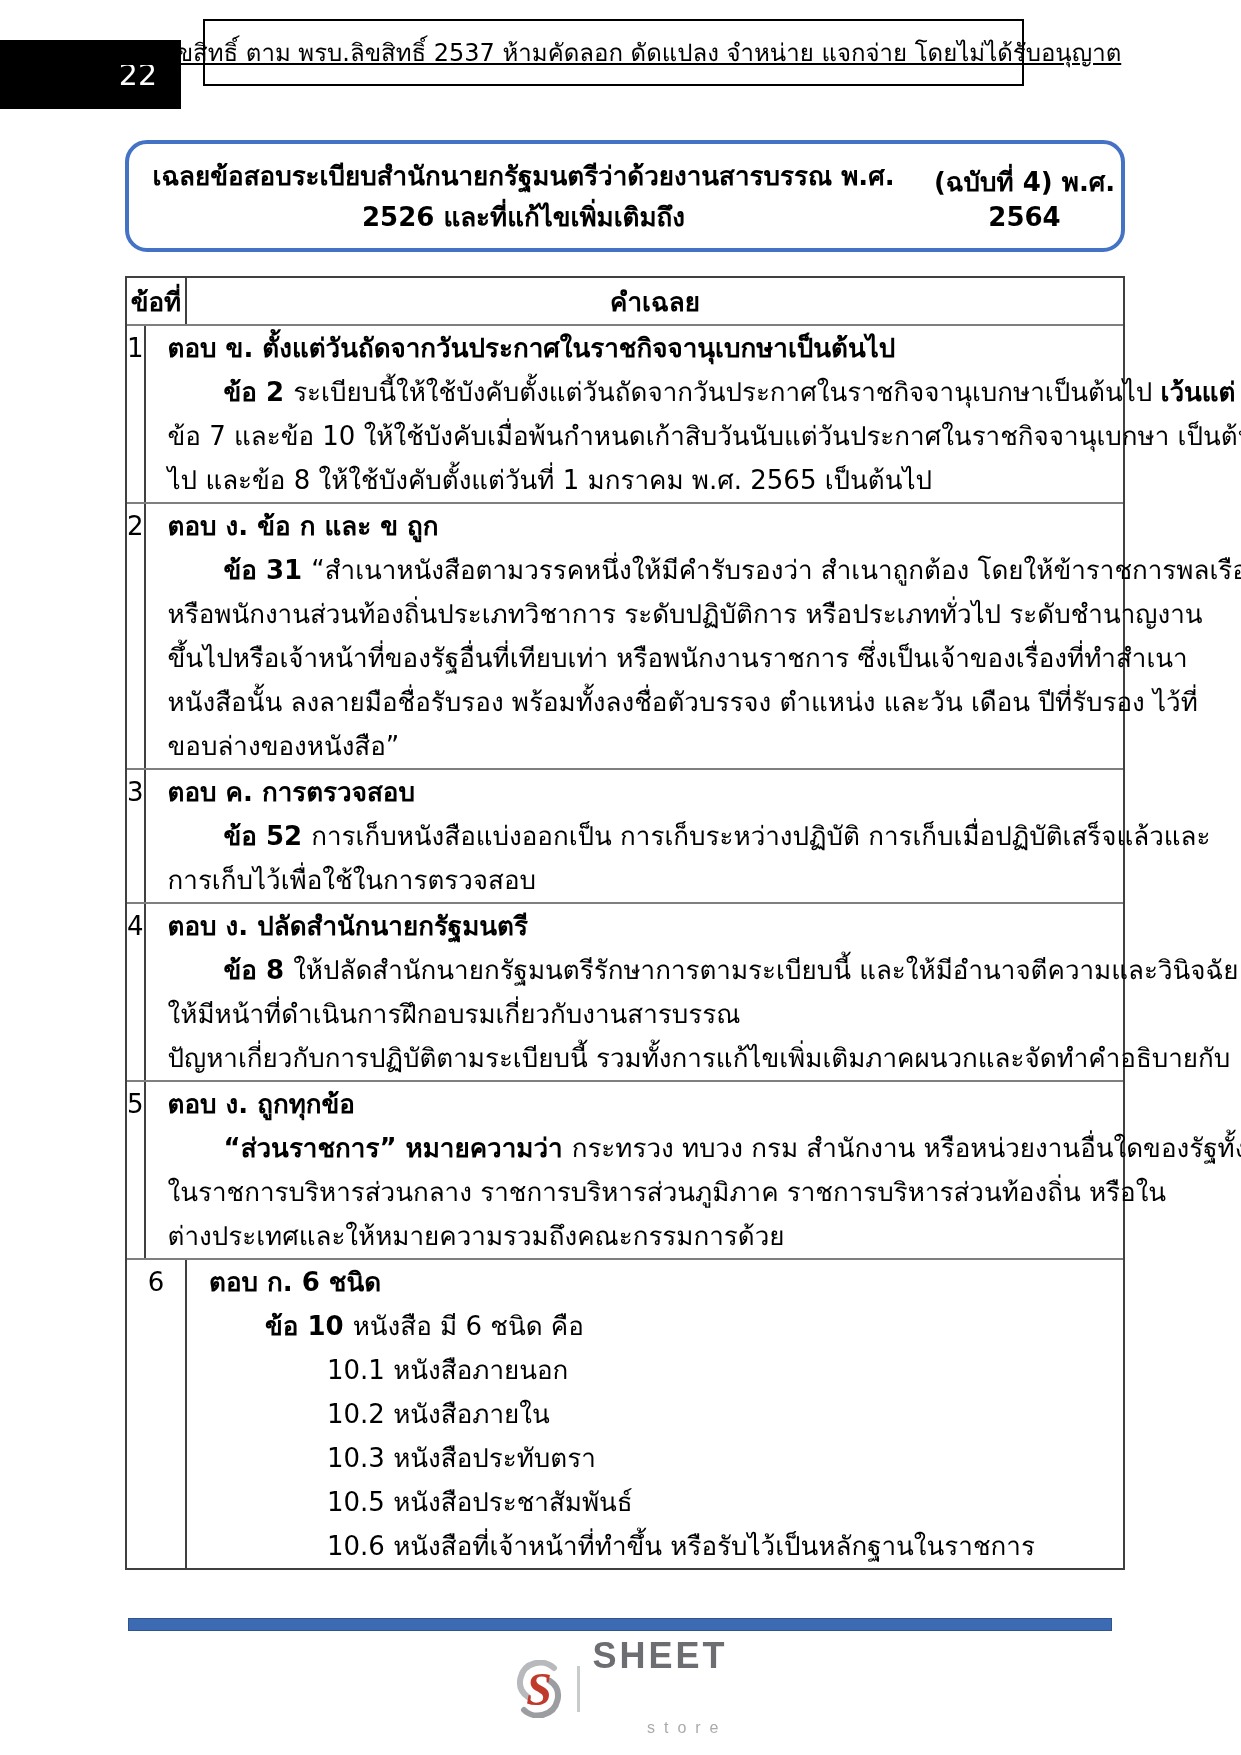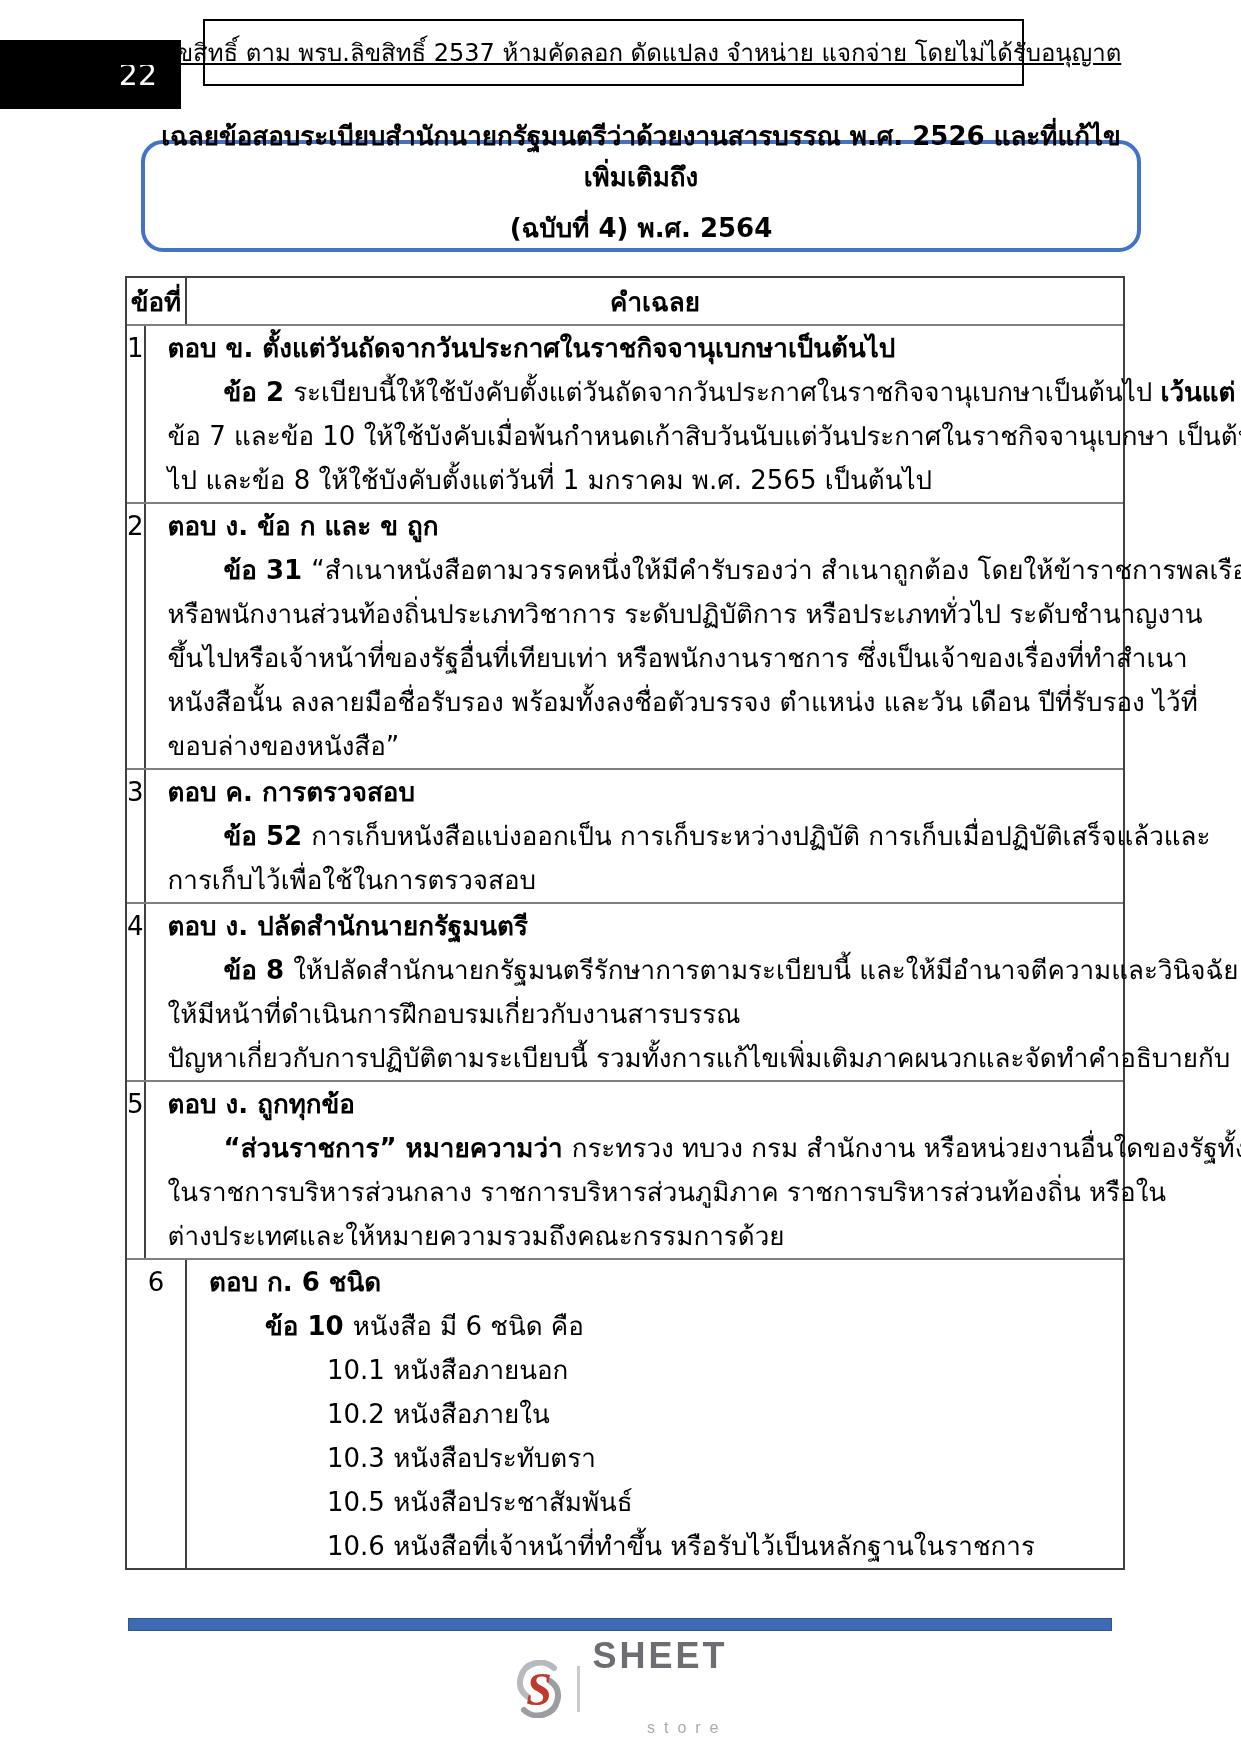--- a/index.html
+++ b/index.html
@@ -17,22 +17,22 @@
   .copyright-box{
     position:absolute;left:203px;top:19px;width:821px;height:67px;
     border:2px solid #000;box-sizing:border-box;
     display:flex;align-items:center;justify-content:center;
     font-size:24px;white-space:nowrap;text-decoration:underline;
   }
   
   .title-box{
     position:absolute;left:125px;top:140px;width:1000px;height:112px;
     border:4px solid #4472C4;border-radius:22px;box-sizing:border-box;
-    display:flex;flex-direction:column;align-items:center;justify-content:flex-end;
-    gap:10px;font-weight:bold;font-size:26px;text-align:center;margin-left:16px;
+    display:flex;flex-direction:row;align-items:center;justify-content:flex-end;
+    gap:10px;font-weight:bold;font-size:26px;text-align:center;
   }
   
   .answer-table{
     position:absolute;left:125px;top:276px;width:1000px;
     border:2px solid #404040;box-sizing:border-box;background:#fff;
   }
   .thead{display:flex;height:46px;border-bottom:2px solid #7f7f7f;font-weight:bold;font-size:26px;}
   .th-no{width:60px;border-right:2px solid #404040;display:flex;align-items:center;justify-content:center;box-sizing:border-box;}
   .th-ans{flex:1;display:flex;align-items:center;justify-content:center;}
   .trow{display:flex;border-bottom:2px solid #7f7f7f;}

